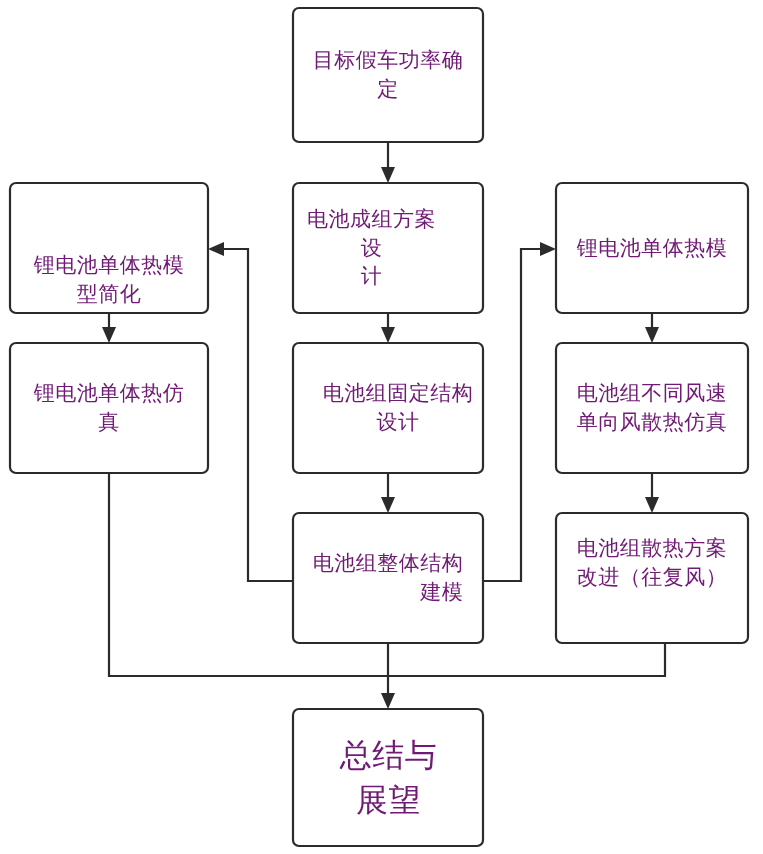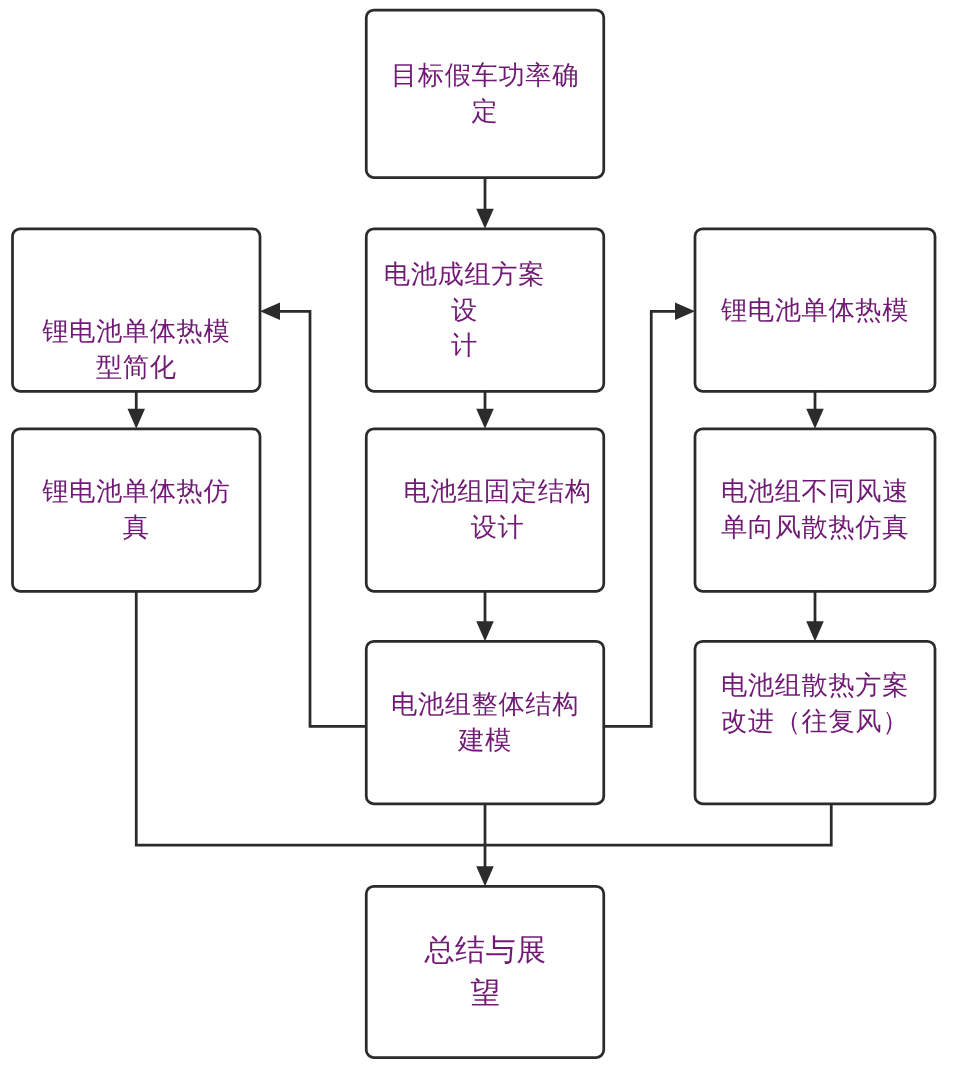--- a/index.html
+++ b/index.html
@@ -120,19 +120,19 @@
 型简化</div>
   <div class="node-label" style="left:293px; top:183px; width:157px; height:130px;">电池成组方案设
 计</div>
   <div class="node-label" style="left:556px; top:183px; width:192px; height:130px;">锂电池单体热模</div>
   <div class="node-label" style="left:10px;  top:343px; width:198px; height:130px;">锂电池单体热仿
 真</div>
   <div class="node-label" style="left:293px; top:343px; width:210px; height:130px;">电池组固定结构
 设计</div>
   <div class="node-label" style="left:556px; top:343px; width:192px; height:130px;font-family:Liberation Serif, serif;">电池组不同风速
 单向风散热仿真</div>
-  <div class="node-label" style="left:293px; top:513px; width:190px; height:130px;">电池组整体结构
+  <div class="node-label" style="left:293px; top:513px; width:190px; height:130px;text-align:right;">电池组整体结构
 建模</div>
   <div class="node-label" style="left:556px; top:513px; width:192px; height:99px;">电池组散热方案
 改进（往复风）</div>
-  <div class="node-label" style="left:293px; top:709px; width:153px; height:137px; font-size:24px;padding-left:44px;">总结与展望</div>
+  <div class="node-label" style="left:293px; top:709px; width:153px; height:137px; font-size:32px;padding-left:44px;">总结与展望</div>
 
 </div>
 
 </body></html>

